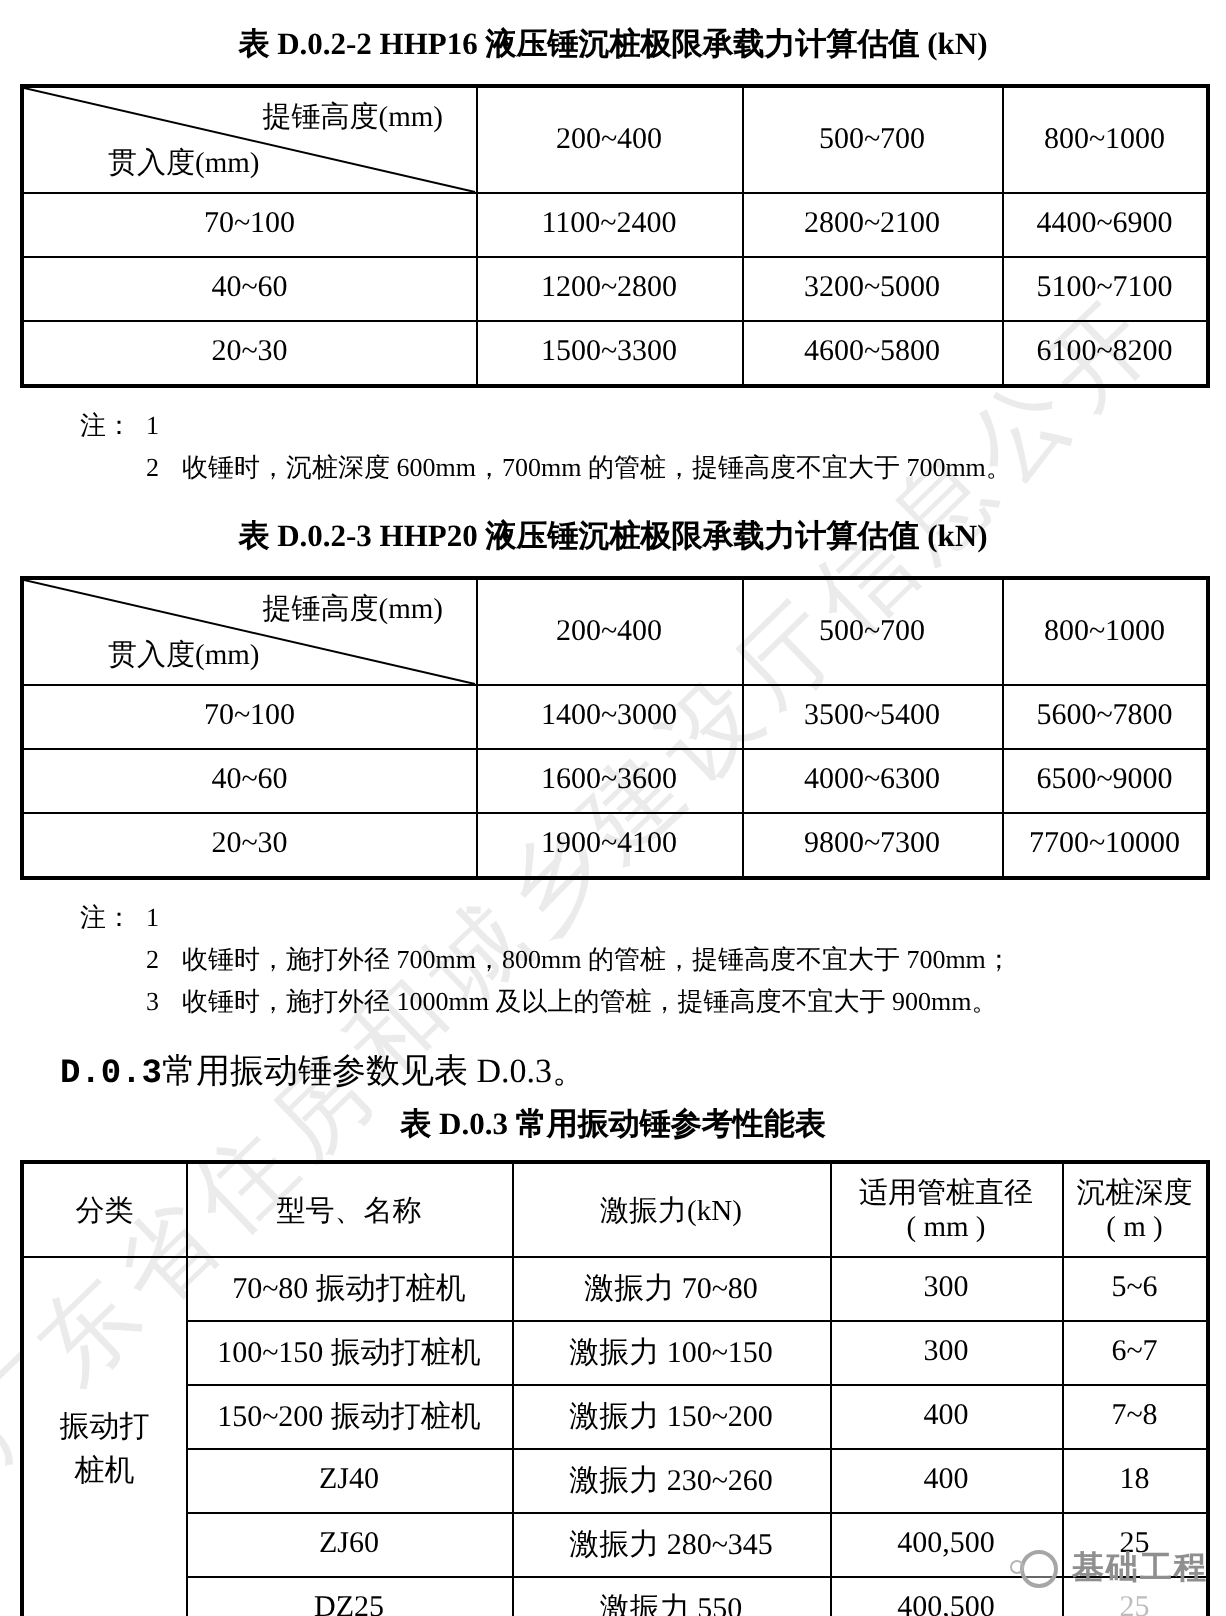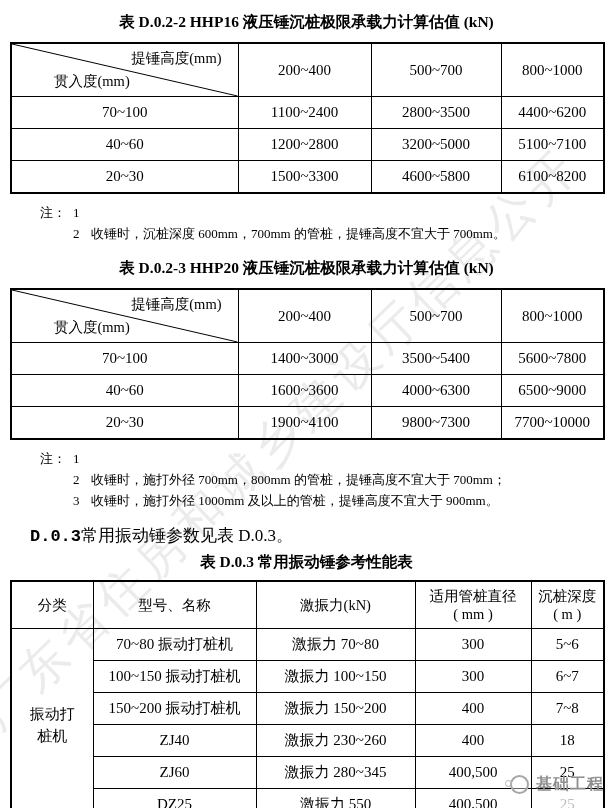--- a/index.html
+++ b/index.html
@@ -157,22 +157,22 @@
         <span class="diag-top">提锤高度(mm)</span>
         <span class="diag-bottom">贯入度(mm)</span>
       </td>
       <td>200~400</td>
       <td>500~700</td>
       <td>800~1000</td>
     </tr>
     <tr class="data">
       <td>70~100</td>
       <td>1100~2400</td>
-      <td>2800~3500</td>
-      <td>4400~6200</td>
+      <td>2800~2100</td>
+      <td>4400~6900</td>
     </tr>
     <tr class="data">
       <td>40~60</td>
       <td>1200~2800</td>
       <td>3200~5000</td>
       <td>5100~7100</td>
     </tr>
     <tr class="data">
       <td>20~30</td>
       <td>1500~3300</td>

